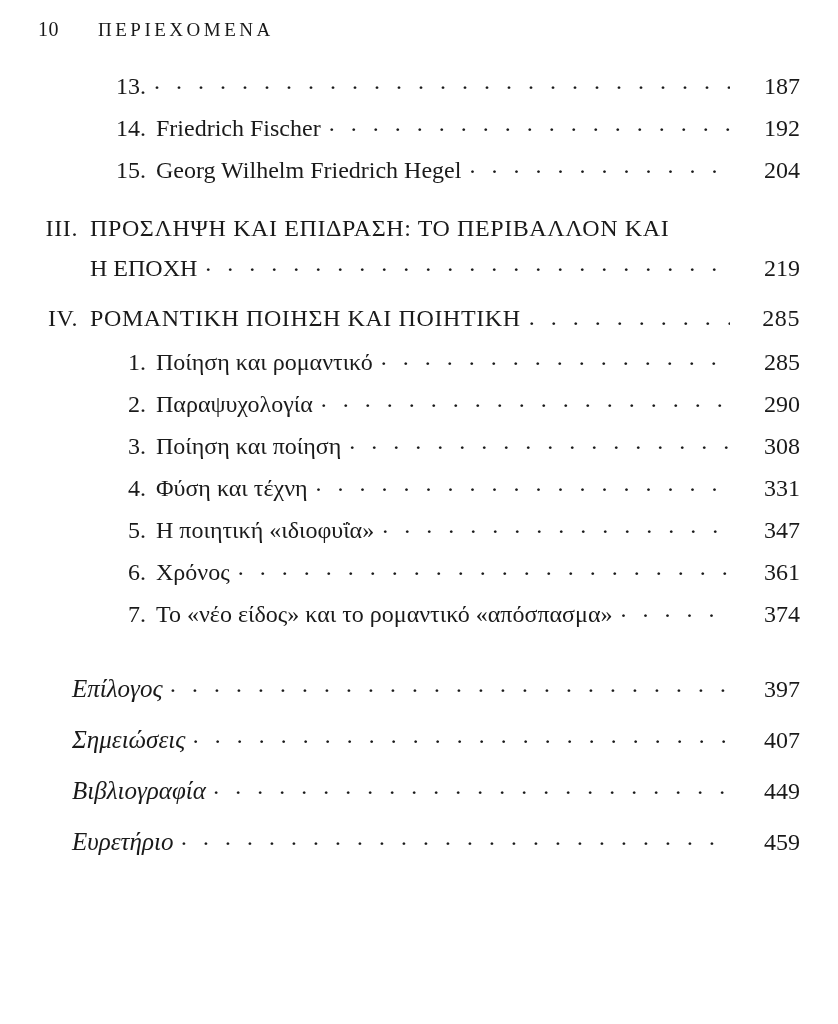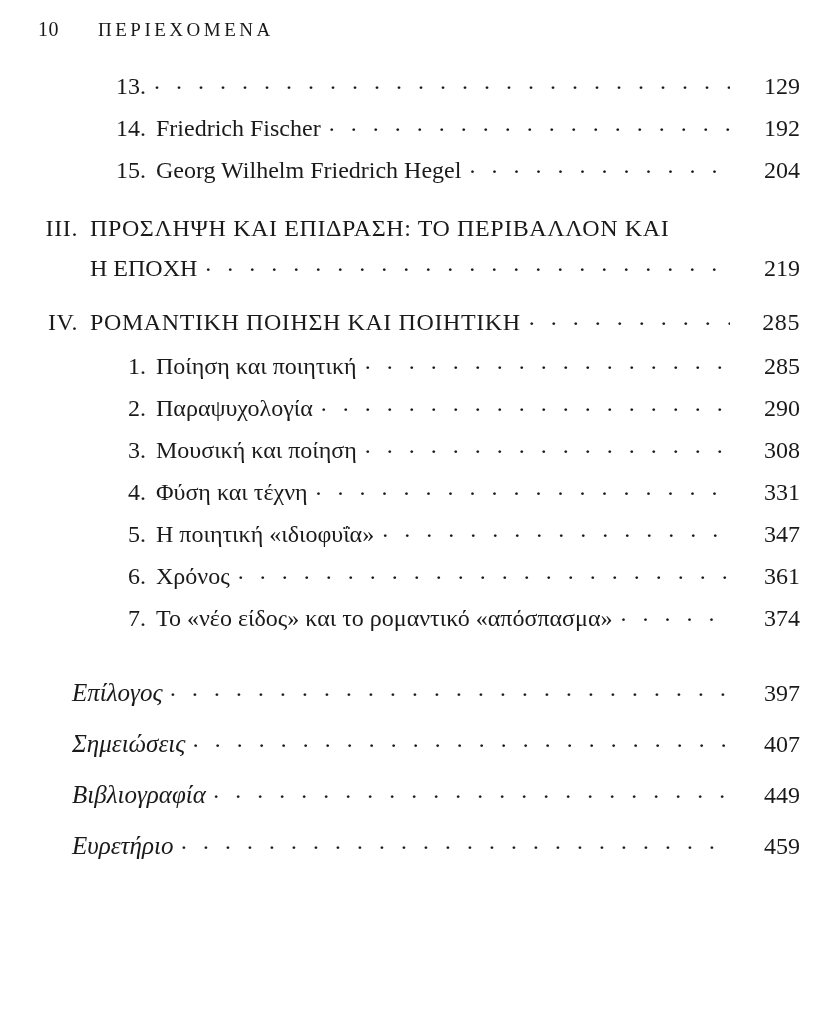--- a/index.html
+++ b/index.html
@@ -119,40 +119,40 @@
   .lvl-back .label {
     padding-left: 0;
   }
   .lvl-back .page-no {
     font-style: normal;
   }
 
   .gap-after-sub { margin-bottom: 34px; }
   .gap-after-part { margin-bottom: 26px; }
   .gap-before-back { margin-top: 46px; }
-  .tight { margin-bottom: 16px; }
+  .tight { margin-bottom: 16px; align-items: flex-end; }
   .back-row { margin-bottom: 22px; }
   .dots-short { margin: 0 8px; }
 </style>
 </head>
 <body>
 
 <div class="page">
 
   <div class="running-head">
     <div class="folio">10</div>
     <div class="head-title">ΠΕΡΙΕΧΟΜΕΝΑ</div>
   </div>
 
   <div class="toc">
 
     <div class="row lvl-sub">
       <span class="num">13.</span>
       <span class="dots"></span>
-      <span class="page-no">129</span>
+      <span class="page-no">187</span>
     </div>
     <div class="row lvl-sub">
       <span class="num">14.</span>
       <span class="label">Friedrich  Fischer</span>
       <span class="dots"></span>
       <span class="page-no">192</span>
     </div>
     <div class="row lvl-sub gap-after-sub">
       <span class="num">15.</span>
       <span class="label">Georg  Wilhelm  Friedrich  Hegel</span>
@@ -172,33 +172,33 @@
 
     <div class="row lvl-part tight">
       <span class="num">IV.</span>
       <span class="label">ΡΟΜΑΝΤΙΚΗ ΠΟΙΗΣΗ ΚΑΙ ΠΟΙΗΤΙΚΗ</span>
       <span class="dots"></span>
       <span class="page-no">285</span>
     </div>
 
     <div class="row lvl-sub">
       <span class="num">1.</span>
-      <span class="label">Ποίηση και ποιητική</span>
+      <span class="label">Ποίηση και ρομαντικό</span>
       <span class="dots"></span>
       <span class="page-no">285</span>
     </div>
     <div class="row lvl-sub">
       <span class="num">2.</span>
       <span class="label">Παραψυχολογία</span>
       <span class="dots"></span>
       <span class="page-no">290</span>
     </div>
     <div class="row lvl-sub">
       <span class="num">3.</span>
-      <span class="label">Μουσική και ποίηση</span>
+      <span class="label">Ποίηση και ποίηση</span>
       <span class="dots"></span>
       <span class="page-no">308</span>
     </div>
     <div class="row lvl-sub">
       <span class="num">4.</span>
       <span class="label">Φύση και τέχνη</span>
       <span class="dots"></span>
       <span class="page-no">331</span>
     </div>
     <div class="row lvl-sub">

